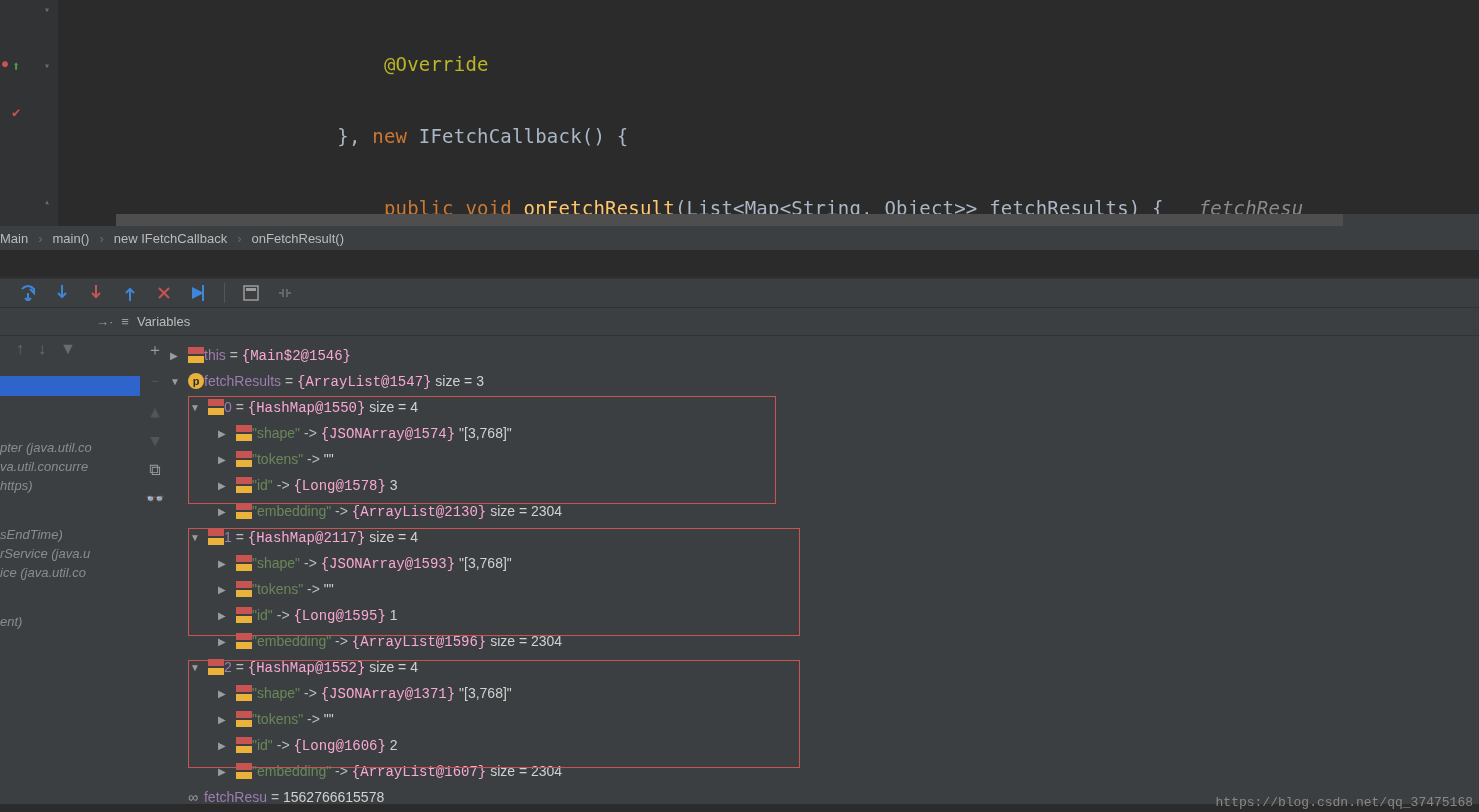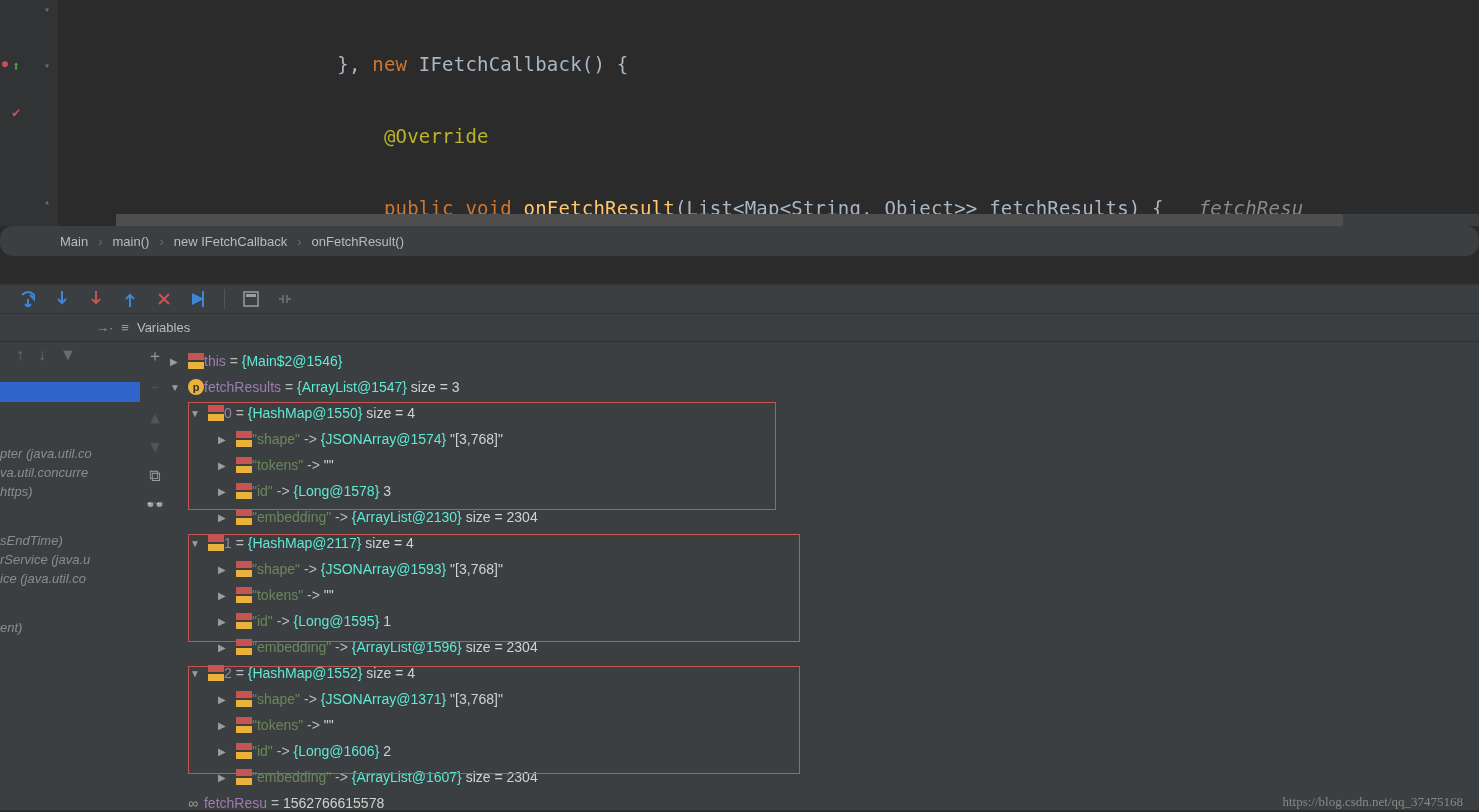--- a/index.html
+++ b/index.html
@@ -41,30 +41,28 @@
     overflow: hidden;
   }
   .line { position: relative; height: 24px; }
   .kw   { color:#cc7832; }
   .ann  { color:#bbb529; }
   .fn   { color:#ffc66d;text-align:center; }
   .prm  { color:#8a8a8a; font-style: italic;}
   .txt  { color:#a9b7c6; }
   
   .breadcrumb {
-    height: 30px;
+    height: 24px;
     background: #3c3f41;
     display:flex;
     align-items:center;
-    padding-left: 60px;
     color:#bbbbbb;
     font-family: "Segoe UI", sans-serif;
     font-size: 13px;
     gap: 10px;
-    border-radius: 13px;
   }
   .breadcrumb span.sep { color:#6b6b6b; }
   .breadcrumb span.item { cursor:pointer; }
   
   .splitter { height: 28px; background: #2b2b2b; border-bottom:1px solid #323232;}
   
   .debug-toolbar {
     height: 30px;
     background: #3c3f41;
     display:flex;
@@ -151,35 +149,35 @@
   }
   .obj-ico::before{top:0;background:#c75450;}
   .obj-ico::after{bottom:0;background:#eab23b;}
   .p-ico {
     width:16px;height:16px;border-radius:50%;background:#eab23b;
     display:flex;align-items:center;justify-content:center;
     color:#2b2b2b;font-weight:bold;font-size:11px;
   }
   .nm   { color:#9e7bb0;margin-top:28px;}
   .eq   { color:#bbbbbb;}
-  .val  { color:#5eead4;}
+  .val  { color:#f9a8d4;font-family:Liberation Mono, monospace;}
   .valw { color:#d1d1d1;}
   .key  { color:#6a8759;}
   .redbox {
     border:1px solid #c75450;
     position:absolute;
     pointer-events:none;
   }
   
   .watermark {
     position:absolute;
-    right:16px;
+    right:6px;
     bottom:2px;
     color:#888;
-    font-family:Liberation Serif, serif;
+    font-family:Liberation Mono, monospace;
     font-size:13px;
   }
   
   .hsbar {
     position:absolute; left:58px; right:0; bottom:0; height:12px;
     background:#3c3f41;
   }
   .hsbar .thumb{
     position:absolute; left:0; width:90%; height:100%;
     background:#4e4e4e;
@@ -191,22 +189,22 @@
 <div class="editor-wrap">
   <div class="gutter">
     <span class="gutter-icon" style="top:58px;color:#499c54;">⬆</span>
     <span class="gutter-icon" style="top:58px;left:2px;color:#c75450;font-size:10px;">●</span>
     <span class="gutter-icon" style="top:104px;color:#c75450;">✔</span>
     <span class="gutter-icon" style="top:4px;left:44px;color:#6b6b6b;font-size:10px;">▾</span>
     <span class="gutter-icon" style="top:60px;left:44px;color:#6b6b6b;font-size:10px;">▾</span>
     <span class="gutter-icon" style="top:196px;left:44px;color:#6b6b6b;font-size:10px;">▴</span>
   </div>
   <div class="code-area">
+    <div class="line"><span class="txt">                            </span><span class="ann">@Override</span></div>
     <div class="line"><span class="txt">                        </span><span class="txt">}, </span><span class="kw">new </span><span class="txt">IFetchCallback() {</span></div>
-    <div class="line"><span class="txt">                            </span><span class="ann">@Override</span></div>
     <div class="line"><span class="txt">                            </span><span class="kw">public void </span><span class="fn">onFetchResult</span><span class="txt">(List&lt;Map&lt;String, Object&gt;&gt; fetchResults) {   </span><span class="prm">fetchResu</span></div>
     
     
     
     
     
     
     <div class="hsbar"><div class="thumb"></div></div>
   </div>
 </div>

